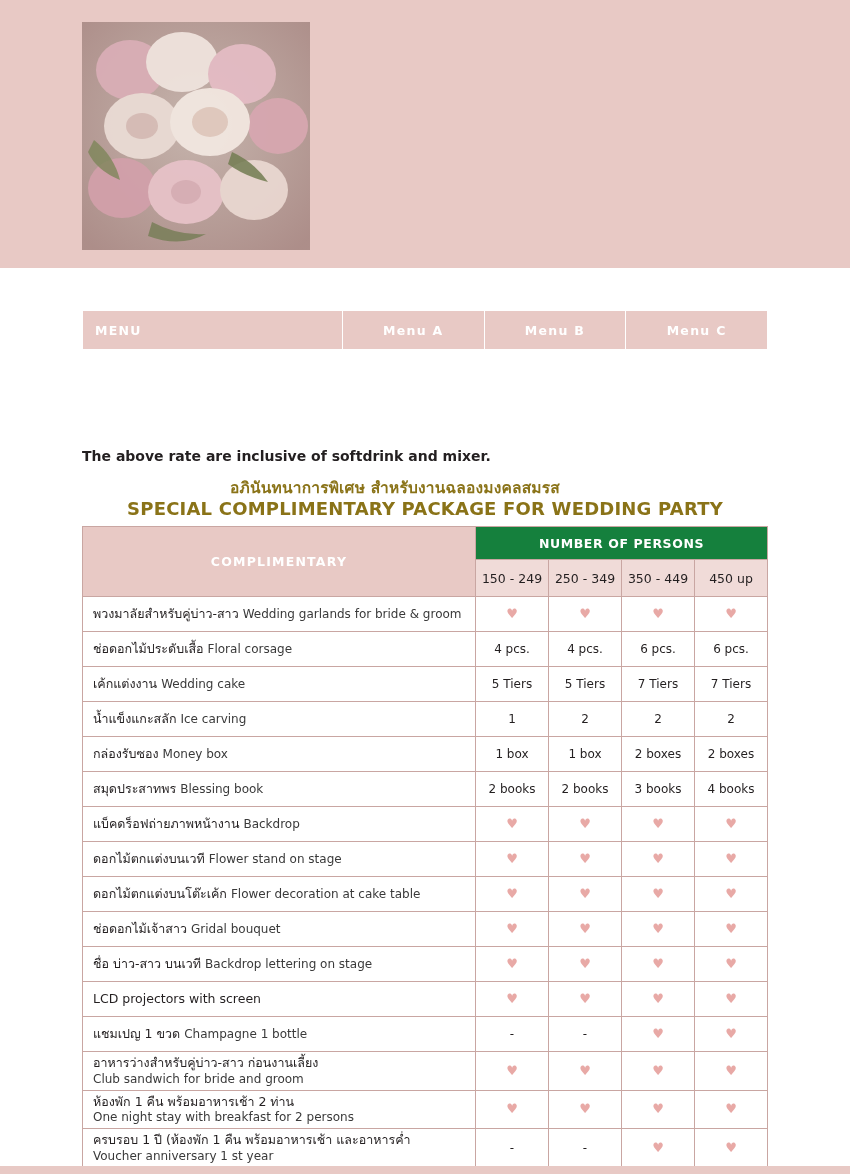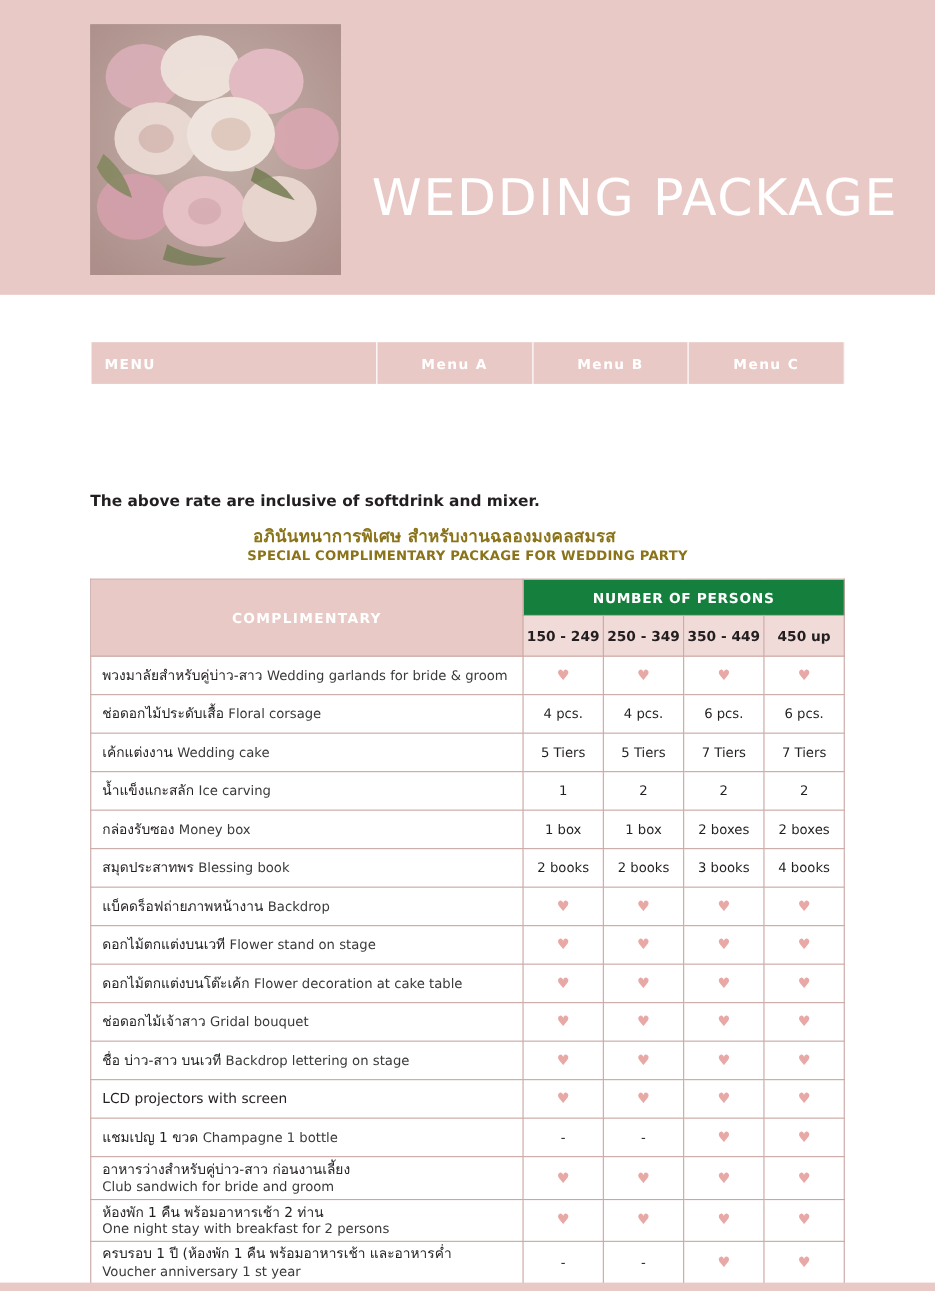--- a/index.html
+++ b/index.html
@@ -106,21 +106,21 @@
     font-weight: 700;
     color: #8a7318;
     letter-spacing: 0.2px;
   }
   .subtitle-en {
     position: absolute;
     left: 0;
     top: 230px;
     width: 850px;
     text-align: center;
-    font-size: 12px;
+    font-size: 18px;
     font-weight: 700;
     color: #8a7318;
     letter-spacing: 0.2px;
   }
 
   
   .comp-table {
     position: absolute;
     left: 82px;
     top: 258px;
@@ -148,21 +148,21 @@
     color: #ffffff;
     font-weight: 700;
     letter-spacing: 0.6px;
     font-size: 13px;
     height: 30px;
     text-align: center;
   }
   .comp-head-sub {
     background: #f0dbd8;
     color: #231f20;
-    font-weight: 700;
+    font-weight: 400;
     font-size: 12px;
     height: 34px;
     text-align: center;
     width: 74px;
   }
   .comp-table td.item {
     text-align: left;
     padding: 3px 6px 3px 10px;
     height: 28px;
     line-height: 1.25;
@@ -219,21 +219,20 @@
         <ellipse cx="172" cy="168" rx="34" ry="30" fill="#e9d7d0"></ellipse>
         <ellipse cx="128" cy="100" rx="18" ry="15" fill="#dcc3b7" opacity="0.8"></ellipse>
         <ellipse cx="60" cy="104" rx="16" ry="13" fill="#cfb0ab" opacity="0.7"></ellipse>
         <ellipse cx="104" cy="170" rx="15" ry="12" fill="#d2a6ae" opacity="0.7"></ellipse>
         <path d="M150 130 q22 10 36 30 q-24 -6 -40 -18 z" fill="#6f7a4e" opacity="0.85"></path>
         <path d="M12 118 q20 16 26 40 q-24 -10 -32 -28 z" fill="#7b8456" opacity="0.8"></path>
         <path d="M70 200 q26 14 54 12 q-26 14 -58 2 z" fill="#6d7a4d" opacity="0.75"></path>
       </g>
     </svg>
   </div>
-  <div class="header-title">WEDDING PACKAGE</div>
 </div>
 
 <div class="content">
 
   <table class="menu-table">
     <thead>
       <tr>
         <th class="c-label">MENU</th>
         <th class="c-price">Menu A</th>
         <th class="c-price">Menu B</th>

